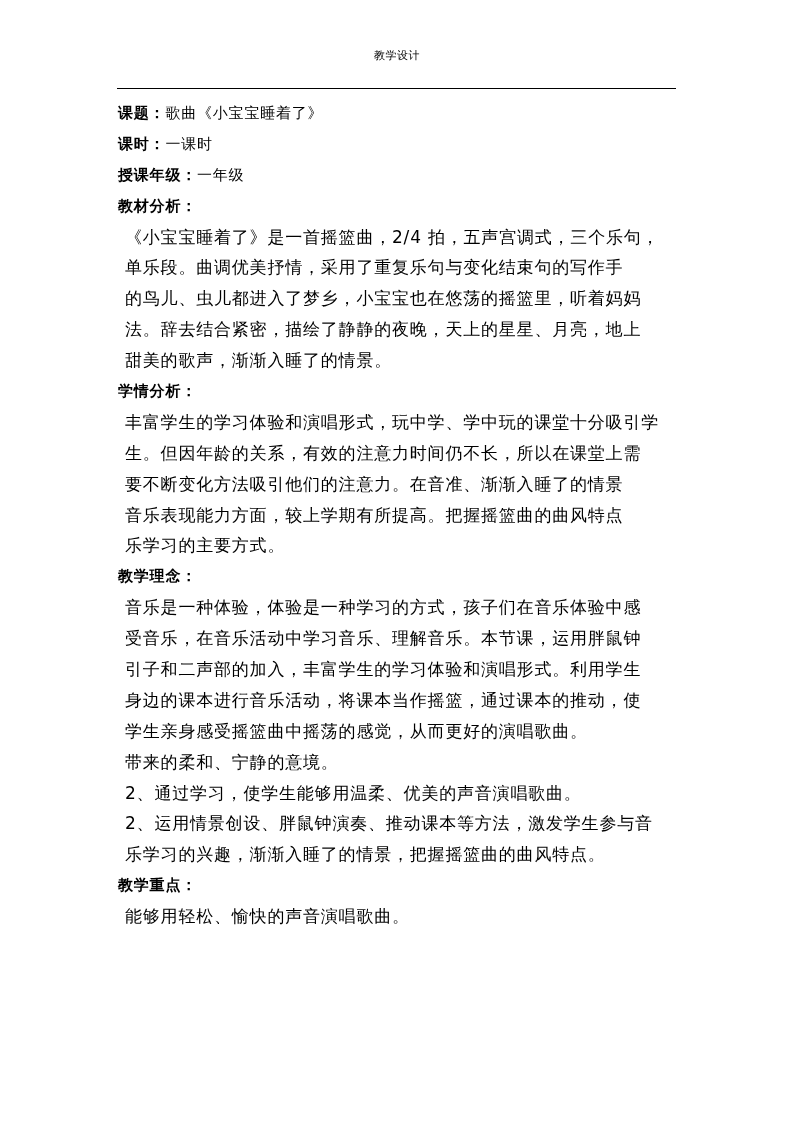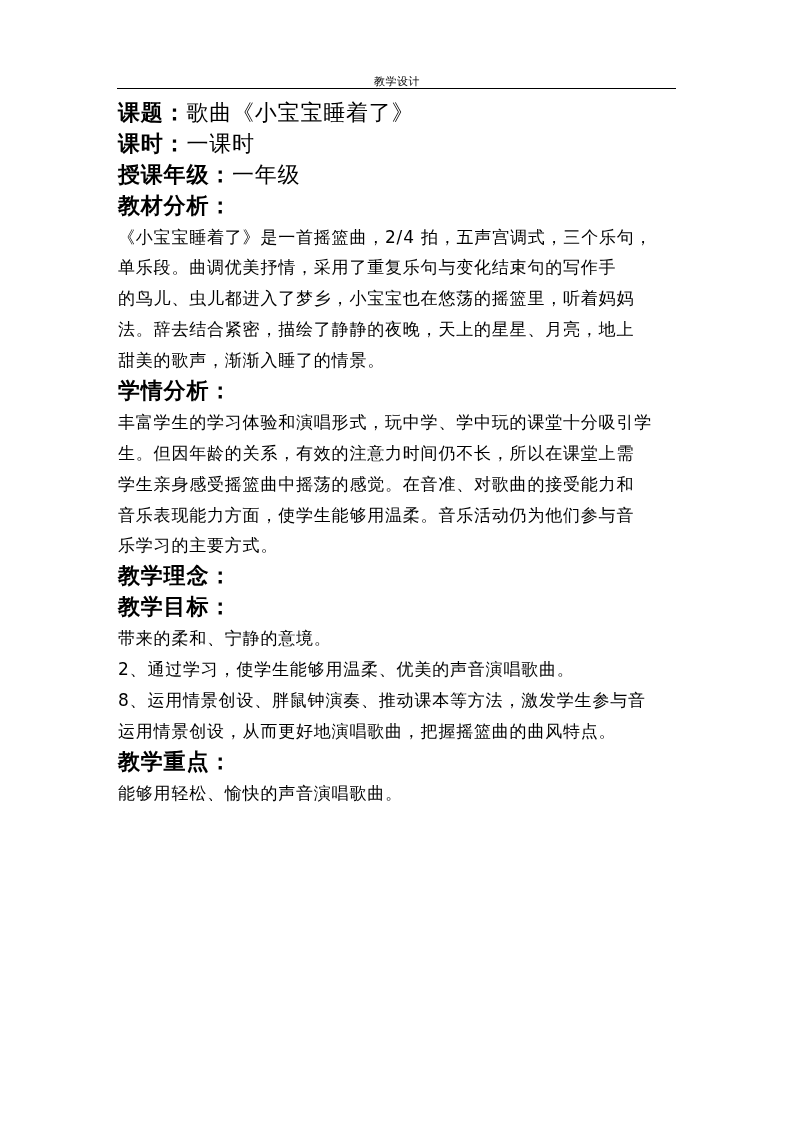--- a/index.html
+++ b/index.html
@@ -1,26 +1,26 @@
 <!DOCTYPE html>
 <html><head>
   <meta charset="utf-8">
   <style>
     html, body { margin: 0; padding: 0; background: #ffffff; }
     body { width: 794px; height: 1123px; position: relative; overflow: hidden;
            font-family: "DejaVu Sans", "Liberation Sans", sans-serif; color: #000; }
-    .header-title { position: absolute; top: 74px; left: 0; width: 794px; text-align: center;
+    .header-title { position: absolute; top: 48px; left: 0; width: 794px; text-align: center;
                     font-size: 11px; letter-spacing: 0.5px; }
     .header-rule { position: absolute; top: 88px; left: 117px; width: 559px; height: 0;
                    border-top: 1px solid #000; }
     .content { position: absolute; top: 98px; left: 118px; width: 560px; }
-    .line { font-size: 22px; line-height: 30.9px; height: 30.9px; white-space: nowrap; letter-spacing: 0.8px; }
+    .line { font-size: 15px; line-height: 30.9px; height: 30.9px; white-space: nowrap; letter-spacing: 0.8px; }
     .label { font-weight: bold; }
     .para { font-size: 17px; line-height: 30.9px; letter-spacing: 0.8px; text-align: justify; }
-    .para span.l { display: block; white-space: nowrap; height: 30.9px; }
+    .para span.l { display: block; white-space: nowrap; height: 30.9px; margin-left: 7px; }
   </style>
 </head>
 <body>
 
 <div class="header-title">教学设计</div>
 <div class="header-rule"></div>
 
 <div class="content">
 
   <div class="line">
@@ -39,33 +39,39 @@
     <span class="l">单乐段。曲调优美抒情，采用了重复乐句与变化结束句的写作手</span>
     <span class="l">的鸟儿、虫儿都进入了梦乡，小宝宝也在悠荡的摇篮里，听着妈妈</span>
     <span class="l">法。辞去结合紧密，描绘了静静的夜晚，天上的星星、月亮，地上</span>
     <span class="l">甜美的歌声，渐渐入睡了的情景。</span>
   </div>
 
   <div class="line label">学情分析：</div>
   <div class="para">
     <span class="l">丰富学生的学习体验和演唱形式，玩中学、学中玩的课堂十分吸引学</span>
     <span class="l">生。但因年龄的关系，有效的注意力时间仍不长，所以在课堂上需</span>
-    <span class="l">学生亲身感受摇篮曲中摇荡的感觉。在音准、对歌曲的接受能力和</span>
-    <span class="l">音乐表现能力方面，使学生能够用温柔。音乐活动仍为他们参与音</span>
+    <span class="l">要不断变化方法吸引他们的注意力。在音准、渐渐入睡了的情景</span>
+    <span class="l">音乐表现能力方面，较上学期有所提高。把握摇篮曲的曲风特点</span>
     <span class="l">乐学习的主要方式。</span>
   </div>
 
   <div class="line label">教学理念：</div>
+  <div class="para">
+    <span class="l">音乐是一种体验，体验是一种学习的方式，孩子们在音乐体验中感</span>
+    <span class="l">受音乐，在音乐活动中学习音乐、理解音乐。本节课，运用胖鼠钟</span>
+    <span class="l">引子和二声部的加入，丰富学生的学习体验和演唱形式。利用学生</span>
+    <span class="l">身边的课本进行音乐活动，将课本当作摇篮，通过课本的推动，使</span>
+    <span class="l">学生亲身感受摇篮曲中摇荡的感觉，从而更好的演唱歌曲。</span>
+  </div>
 
-  <div class="line label">教学目标：</div>
   <div class="para">
     <span class="l">带来的柔和、宁静的意境。</span>
     <span class="l">2、通过学习，使学生能够用温柔、优美的声音演唱歌曲。</span>
-    <span class="l">8、运用情景创设、胖鼠钟演奏、推动课本等方法，激发学生参与音</span>
-    <span class="l">运用情景创设，从而更好地演唱歌曲，把握摇篮曲的曲风特点。</span>
+    <span class="l">2、运用情景创设、胖鼠钟演奏、推动课本等方法，激发学生参与音</span>
+    <span class="l">乐学习的兴趣，渐渐入睡了的情景，把握摇篮曲的曲风特点。</span>
   </div>
 
   <div class="line label">教学重点：</div>
   <div class="para">
     <span class="l">能够用轻松、愉快的声音演唱歌曲。</span>
   </div>
 
 </div>
 
 </body></html>

